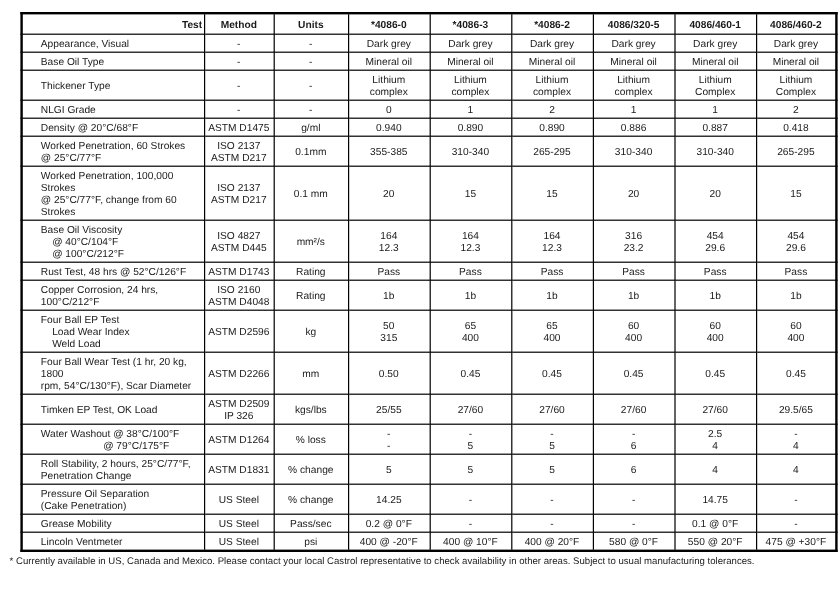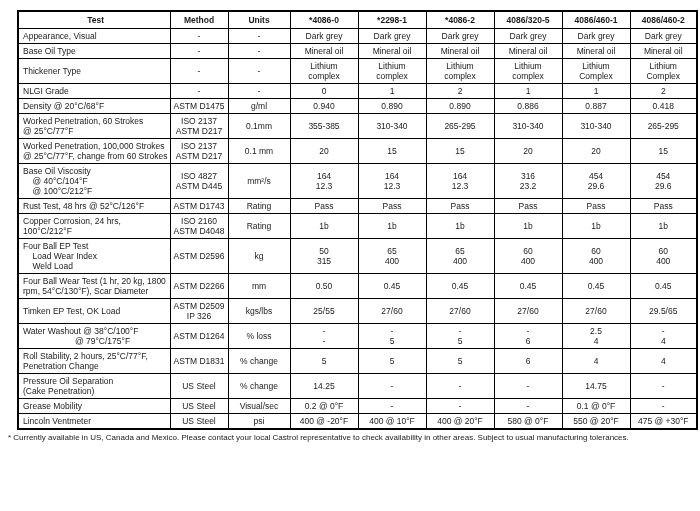--- a/index.html
+++ b/index.html
@@ -30,26 +30,26 @@
     text-align:center;
     vertical-align:middle;
     white-space:pre-line;
     overflow:hidden;
   }
   .spec-table thead th{
     font-weight:bold;
     padding:3px 1px;
   }
   .spec-table thead th.test-cell{
-    text-align:center;
+    text-align:right;
     padding-left:4px;
   }
   .spec-table td.test-cell{
     text-align:left;
-    padding-left:4px;
+    padding-left:15px;
     white-space:pre-wrap;
     font-weight:normal;
   }
   .footnote{
     margin:3px 12px 0 8px;
     font-size:8px;
     line-height:10px;
     color:var(--text-color);
     white-space:nowrap;
   }
@@ -69,21 +69,21 @@
       <col style="width:68px">
       <col style="width:68px">
       <col style="width:67px">
     </colgroup>
     <thead>
       <tr id="headerRow">
           <th class="test-cell">Test</th>
           <th class="">Method</th>
           <th class="">Units</th>
           <th class="">*4086-0</th>
-          <th class="">*2298-1</th>
+          <th class="">*4086-3</th>
           <th class="">*4086-2</th>
           <th class="">4086/320-5</th>
           <th class="">4086/460-1</th>
           <th class="">4086/460-2</th>
         </tr>
     </thead>
     <tbody id="tableBody">
         <tr>
           <td class="test-cell">Appearance, Visual</td>
           <td class="method-cell">-</td>
@@ -295,21 +295,21 @@
           <td class="value-cell">14.25</td>
           <td class="value-cell">-</td>
           <td class="value-cell">-</td>
           <td class="value-cell">-</td>
           <td class="value-cell">14.75</td>
           <td class="value-cell">-</td>
         </tr>
         <tr>
           <td class="test-cell">Grease Mobility</td>
           <td class="method-cell">US Steel</td>
-          <td class="units-cell">Visual/sec</td>
+          <td class="units-cell">Pass/sec</td>
           <td class="value-cell">0.2 @ 0°F</td>
           <td class="value-cell">-</td>
           <td class="value-cell">-</td>
           <td class="value-cell">-</td>
           <td class="value-cell">0.1 @ 0°F</td>
           <td class="value-cell">-</td>
         </tr>
         <tr>
           <td class="test-cell">Lincoln Ventmeter</td>
           <td class="method-cell">US Steel</td>

